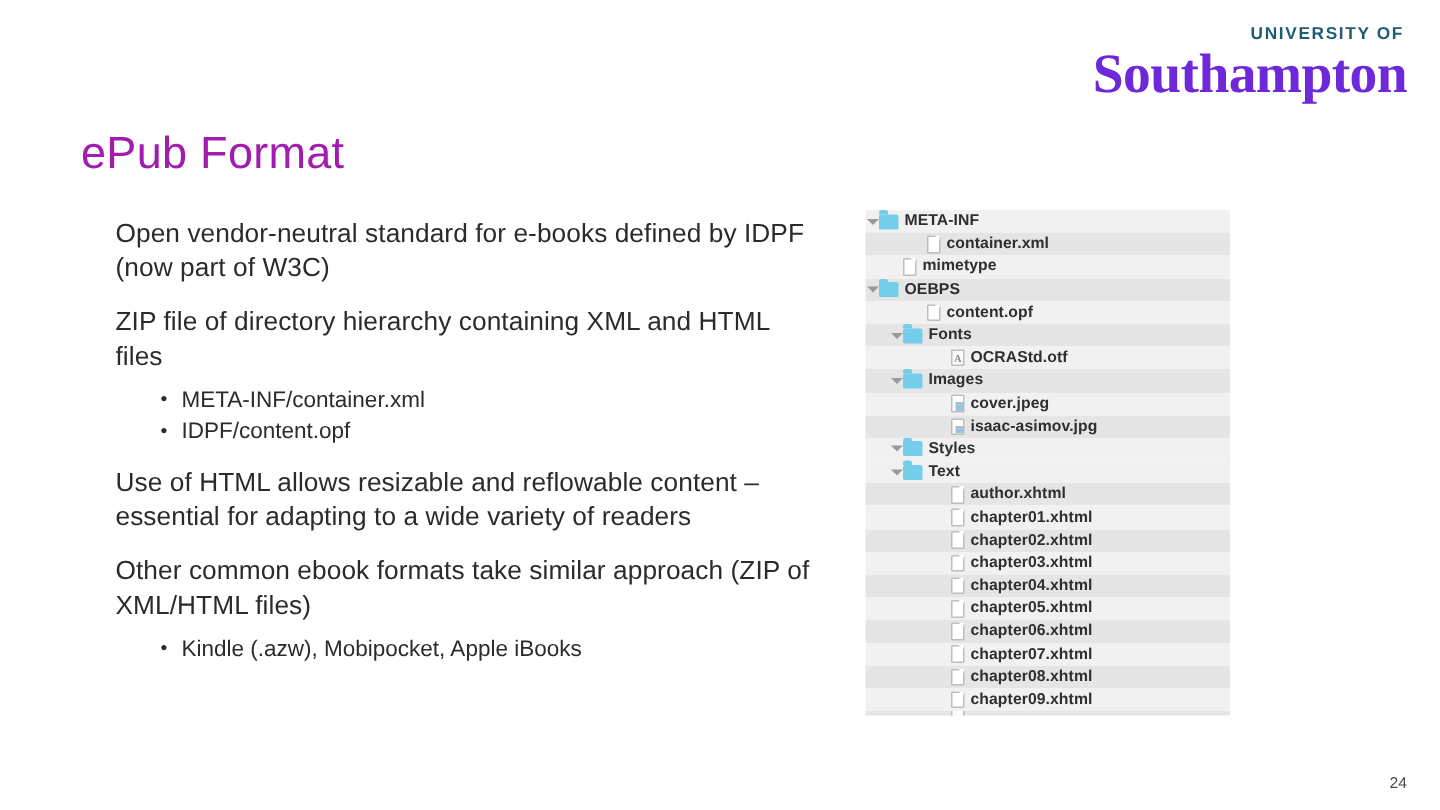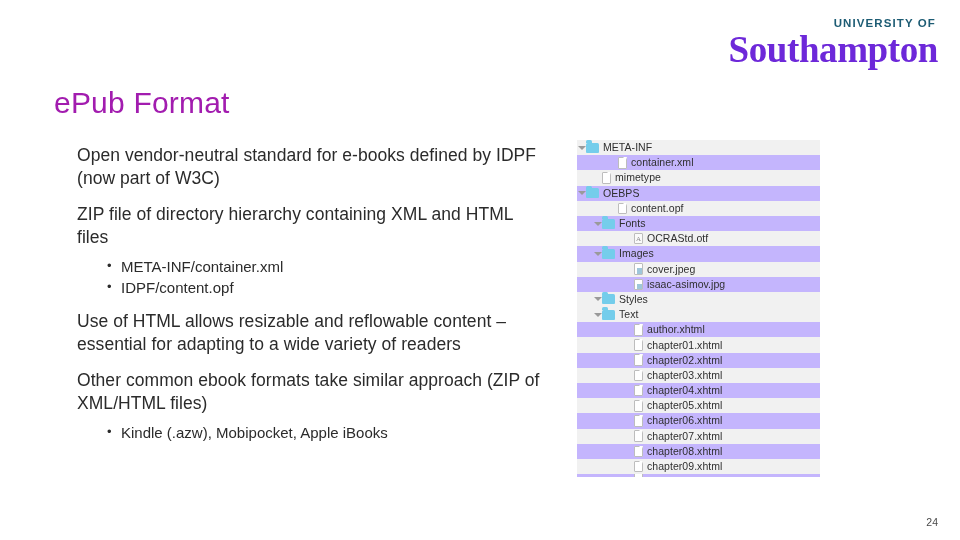--- a/index.html
+++ b/index.html
@@ -91,26 +91,27 @@
 
   
   #file-tree {
     position: absolute;
     left: 577px;
     top: 140px;
     width: 243px;
     font-family: "Liberation Sans", sans-serif;
     font-size: 10.5px;
     color: #2f2f2f;
+    font-weight: bold;
   }
   .tree-row {
     display: flex;
     align-items: center;
     height: 15.2px;
-    background: #c4b5fd;
+    background: #e5e5e5;
     white-space: nowrap;
   }
   .tree-row.alt {
     background: #f1f1f1;
   }
   .tri {
     width: 9px;
     height: 15px;
     flex: 0 0 9px;
     position: relative;

